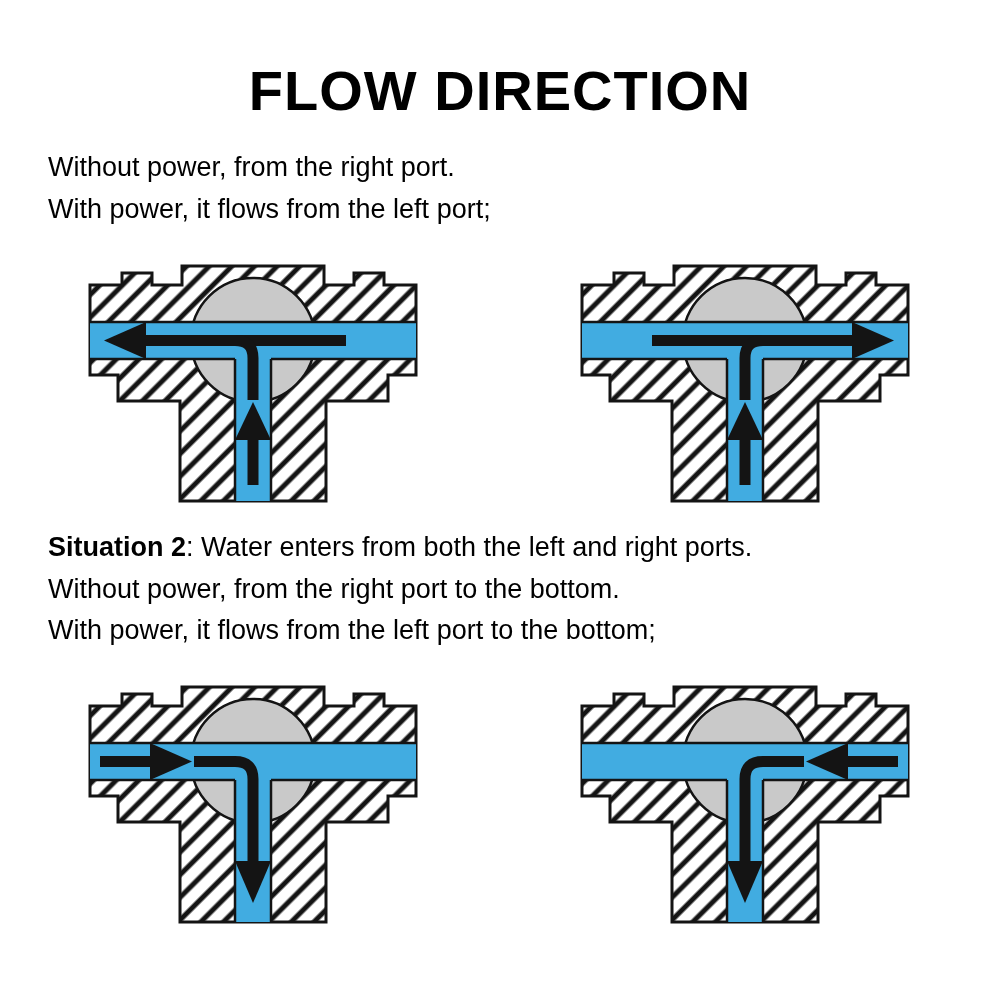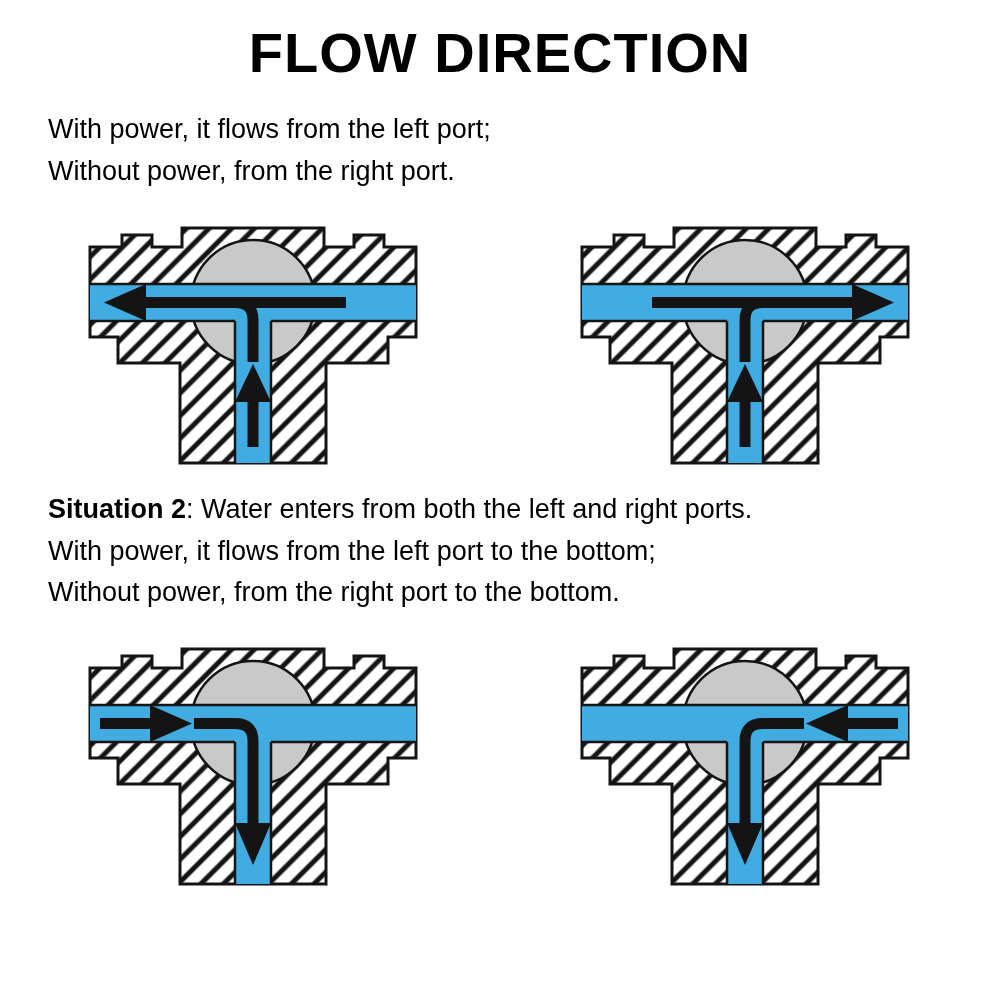--- a/index.html
+++ b/index.html
@@ -17,21 +17,21 @@
     font-family:"Liberation Sans", sans-serif;
     color:var(--text);
     overflow:hidden;
   }
   .page{width:1000px;height:1000px;}
   h1.title{
     text-align:center;
     font-size:56px;
     font-weight:bold;
     letter-spacing:1px;
-    padding-top:20px;
+    padding-top:58px;
   }
   .situation{
     font-size:27px;
     line-height:1.55;
     margin:24px 48px 0 48px;
   }
   .situation .line{display:block;}
   .situation b{font-weight:bold;}
   .diagram-row{
     display:flex;
@@ -67,22 +67,22 @@
       </clipPath>
   </defs>
 </svg>
 
 <main class="page">
 
   <h1 class="title">FLOW DIRECTION</h1>
 
   <section>
     <p class="situation">
+      <span class="line">Without power, from the right port.</span>
       <span class="line">With power, it flows from the left port;</span>
-      <span class="line">Without power, from the right port.</span>
     </p>
 
     <div class="diagram-row">
 
       <svg class="valve" viewBox="0 0 330 240" role="img" aria-label="Water enters from the bottom port and exits from the left port">
         <use href="#valve-body-path" class="bodyshape"></use>
         <g clip-path="url(#valve-clip)">
           <circle class="ball" cx="165" cy="77" r="62"></circle>
           <rect class="water" x="-6" y="59" width="342" height="37"></rect>
           <rect class="water-fill" x="147" y="77" width="36" height="170"></rect>
@@ -113,22 +113,22 @@
           <path class="arrow-line" d="M165,137 V95 Q165,77.5 183,77.5"></path>
         </g>
       </svg>
 
     </div>
   </section>
 
   <section class="section-2">
     <p class="situation">
       <span class="line"><b>Situation 2</b><span>: Water enters from both the left and right ports.</span></span>
+      <span class="line">Without power, from the right port to the bottom.</span>
       <span class="line">With power, it flows from the left port to the bottom;</span>
-      <span class="line">Without power, from the right port to the bottom.</span>
     </p>
 
     <div class="diagram-row">
 
       <svg class="valve" viewBox="0 0 330 240" role="img" aria-label="Water enters from the left port and exits from the bottom port">
         <use href="#valve-body-path" class="bodyshape"></use>
         <g clip-path="url(#valve-clip)">
           <circle class="ball" cx="165" cy="77" r="62"></circle>
           <rect class="water" x="-6" y="59" width="342" height="37"></rect>
           <rect class="water-fill" x="147" y="77" width="36" height="170"></rect>

